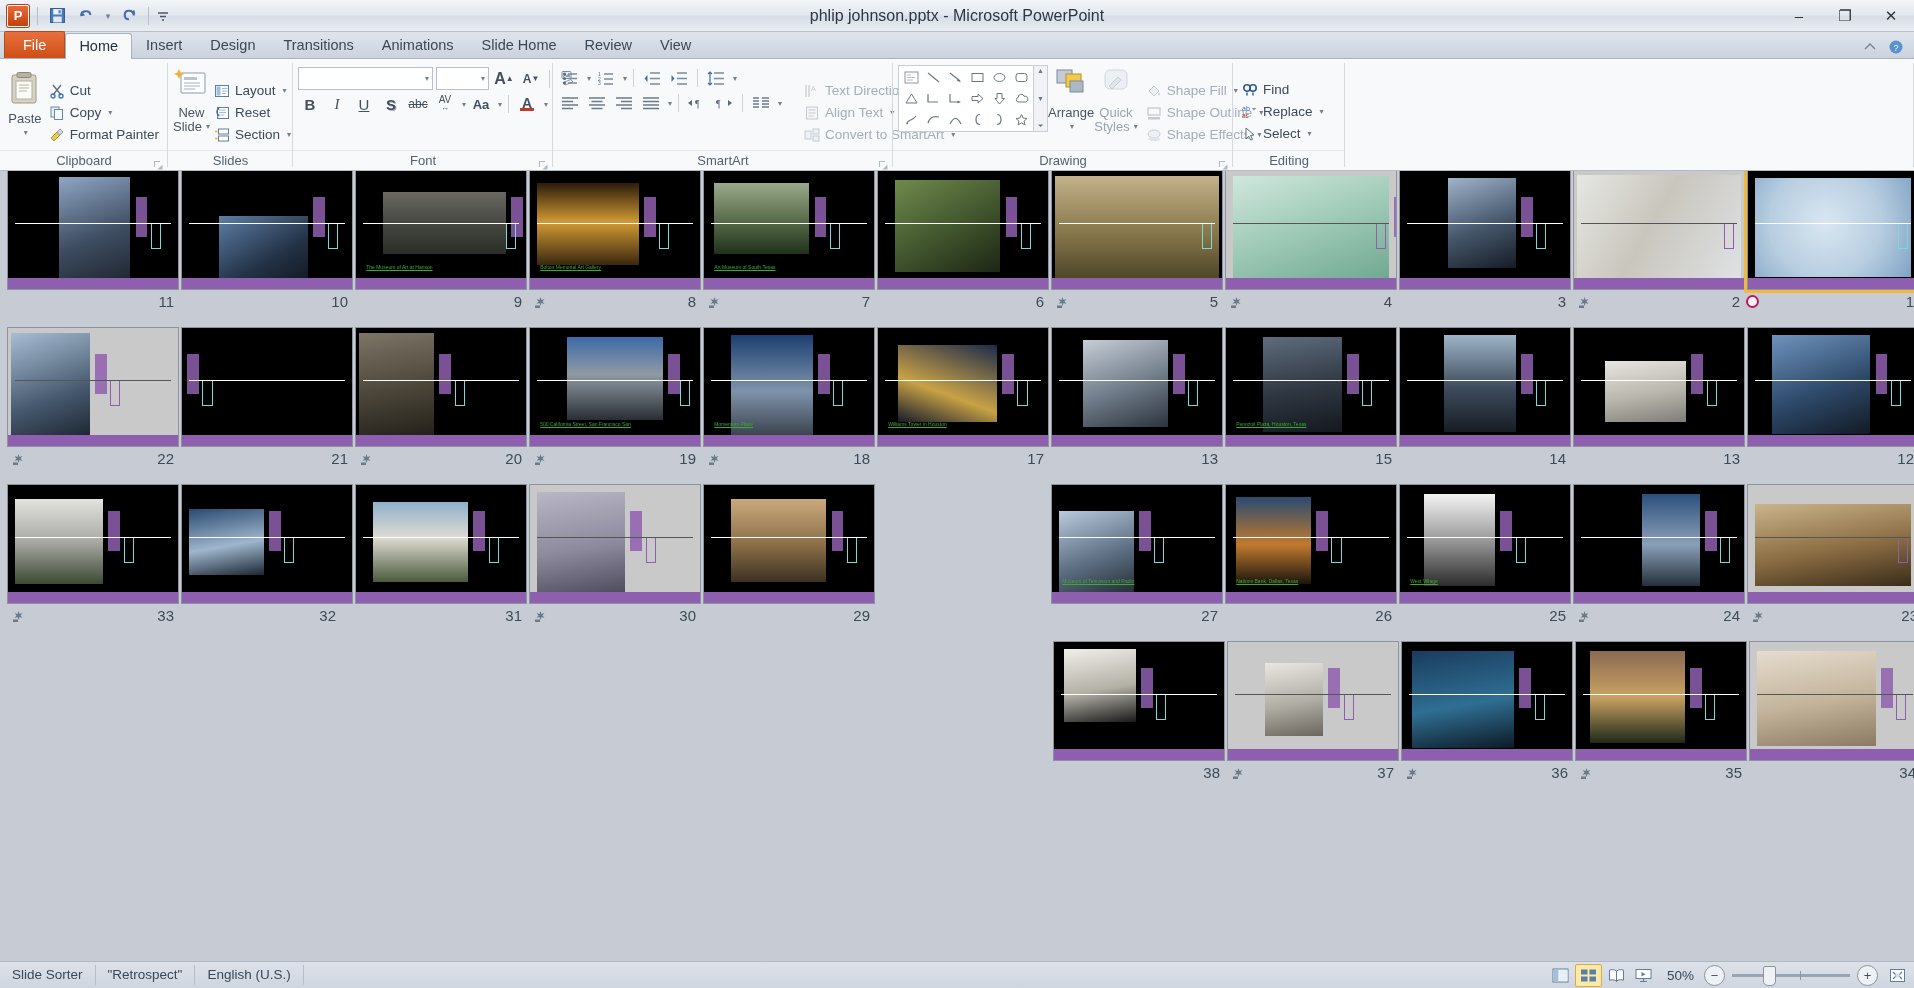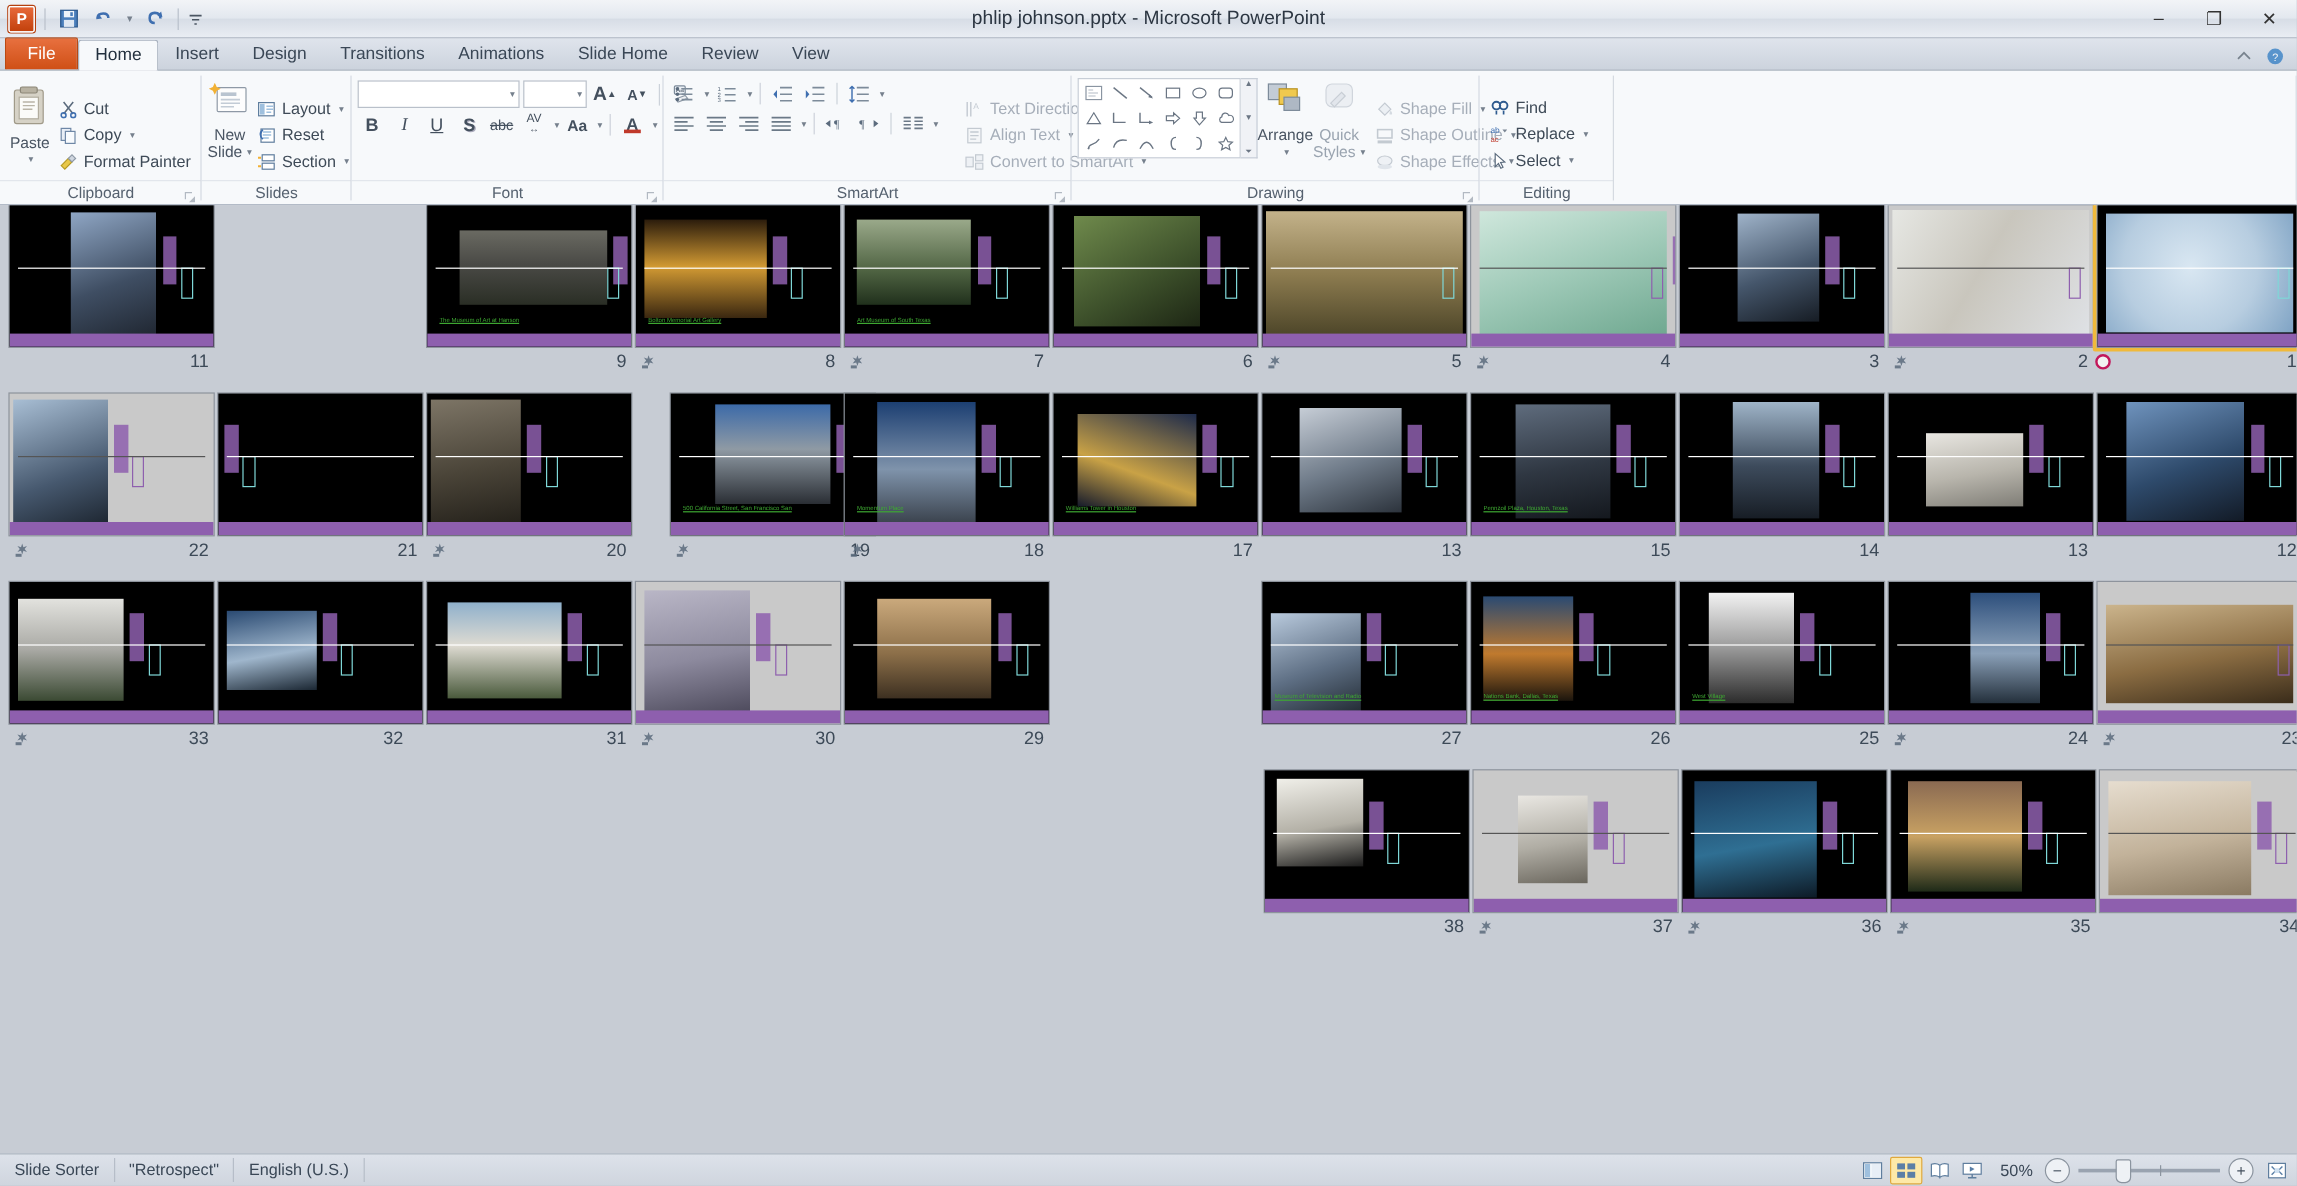--- a/index.html
+++ b/index.html
@@ -735,20 +735,30 @@
       <div class="slide-cell" style="position: absolute; left: 8px; top: 0px; width: 170px; height: 143px;">
         <div class="thumb" style="position: absolute; left: 0px; top: 0px; width: 170px; height: 118px;">
           <div class="ph-img" style="left: 30%; top: 5%; width: 42%; height: 92%; background: linear-gradient(160deg, rgb(143, 166, 196), rgb(63, 78, 99) 55%, rgb(29, 35, 45));"></div>
           <div class="ph-rect" style="left: 75%; top: 22%; width: 7%; height: 34%; background: rgb(142, 95, 174); opacity: 0.85;"></div>
           <div class="ph-rect" style="left: 84%; top: 44%; width: 6%; height: 22%; border: 1px solid rgb(127, 216, 216);"></div>
           <div class="white-rule" style="left: 4%; right: 4%; top: 44%; background: rgb(255, 255, 255);"></div>
           <div class="purple-bar" style="background: rgb(142, 95, 174);"></div>
         </div>
         <div class="numlabel" style="right: 4px; top: 122px; width: 60px;">11</div>
       </div>
+      <div class="slide-cell" style="position: absolute; left: 182px; top: 0px; width: 170px; height: 143px;">
+        <div class="thumb" style="position: absolute; left: 0px; top: 0px; width: 170px; height: 118px;">
+          <div class="ph-img" style="left: 22%; top: 38%; width: 52%; height: 60%; background: linear-gradient(150deg, rgb(93, 126, 166), rgb(35, 50, 70) 60%, rgb(16, 22, 31));"></div>
+          <div class="ph-rect" style="left: 77%; top: 22%; width: 7%; height: 34%; background: rgb(142, 95, 174); opacity: 0.85;"></div>
+          <div class="ph-rect" style="left: 86%; top: 44%; width: 6%; height: 22%; border: 1px solid rgb(127, 216, 216);"></div>
+          <div class="white-rule" style="left: 4%; right: 4%; top: 44%; background: rgb(255, 255, 255);"></div>
+          <div class="purple-bar" style="background: rgb(142, 95, 174);"></div>
+        </div>
+        <div class="numlabel" style="right: 4px; top: 122px; width: 60px;">10</div>
+      </div>
       <div class="slide-cell" style="position: absolute; left: 356px; top: 0px; width: 170px; height: 143px;">
         <div class="thumb" style="position: absolute; left: 0px; top: 0px; width: 170px; height: 118px;">
           <div class="ph-img" style="left: 16%; top: 18%; width: 72%; height: 52%; background: linear-gradient(rgb(106, 106, 98), rgb(74, 74, 70) 45%, rgb(42, 46, 37));"></div>
           <div class="ph-rect" style="left: 91%; top: 22%; width: 7%; height: 34%; background: rgb(142, 95, 174); opacity: 0.85;"></div>
           <div class="ph-rect" style="left: 88%; top: 44%; width: 6%; height: 22%; border: 1px solid rgb(127, 216, 216);"></div>
           <div class="white-rule" style="left: 4%; right: 4%; top: 44%; background: rgb(255, 255, 255);"></div>
           <div class="cap" style="left: 6%; bottom: 16%; max-width: 88%; white-space: normal;">The Museum of Art at Hanson</div>
           <div class="purple-bar" style="background: rgb(142, 95, 174);"></div>
         </div>
         <div class="numlabel" style="right: 4px; top: 122px; width: 60px;">9</div>
@@ -884,21 +894,21 @@
           <div class="ph-rect" style="left: 58%; top: 44%; width: 6%; height: 22%; border: 1px solid rgb(127, 216, 216);"></div>
           <div class="white-rule" style="left: 4%; right: 4%; top: 44%; background: rgb(255, 255, 255);"></div>
           <div class="purple-bar" style="background: rgb(142, 95, 174);"></div>
         </div>
         <div class="numlabel" style="right: 4px; top: 122px; width: 60px;">20</div>
         <span class="transition-ico" style="left: 4px; top: 124px;"><svg width="13" height="13" viewBox="0 0 13 13">
             <path d="M6.5 1l1 3 3-1-2 2.5 2 2.5-3-1-1 3-1-3-3 1 2-2.5-2-2.5 3 1z" fill="#5b6b7d"></path>
             <rect x="1" y="9.5" width="5" height="2.5" fill="#5b6b7d"></rect>
           </svg></span>
       </div>
-      <div class="slide-cell" style="position: absolute; left: 530px; top: 157px; width: 170px; height: 143px; margin-left: 29px;">
+      <div class="slide-cell" style="position: absolute; left: 530px; top: 157px; width: 170px; height: 143px;">
         <div class="thumb" style="position: absolute; left: 0px; top: 0px; width: 170px; height: 118px;">
           <div class="ph-img" style="left: 22%; top: 8%; width: 56%; height: 70%; background: linear-gradient(rgb(60, 106, 168), rgb(143, 154, 164) 45%, rgb(42, 46, 52));"></div>
           <div class="ph-rect" style="left: 81%; top: 22%; width: 7%; height: 34%; background: rgb(142, 95, 174); opacity: 0.85;"></div>
           <div class="ph-rect" style="left: 88%; top: 44%; width: 6%; height: 22%; border: 1px solid rgb(127, 216, 216);"></div>
           <div class="white-rule" style="left: 4%; right: 4%; top: 44%; background: rgb(255, 255, 255);"></div>
           <div class="cap" style="left: 6%; bottom: 16%; max-width: 88%; white-space: normal;">500 California Street, San Francisco San</div>
           <div class="purple-bar" style="background: rgb(142, 95, 174);"></div>
         </div>
         <div class="numlabel" style="right: 4px; top: 122px; width: 60px;">19</div>
         <span class="transition-ico" style="left: 4px; top: 124px;"><svg width="13" height="13" viewBox="0 0 13 13">

